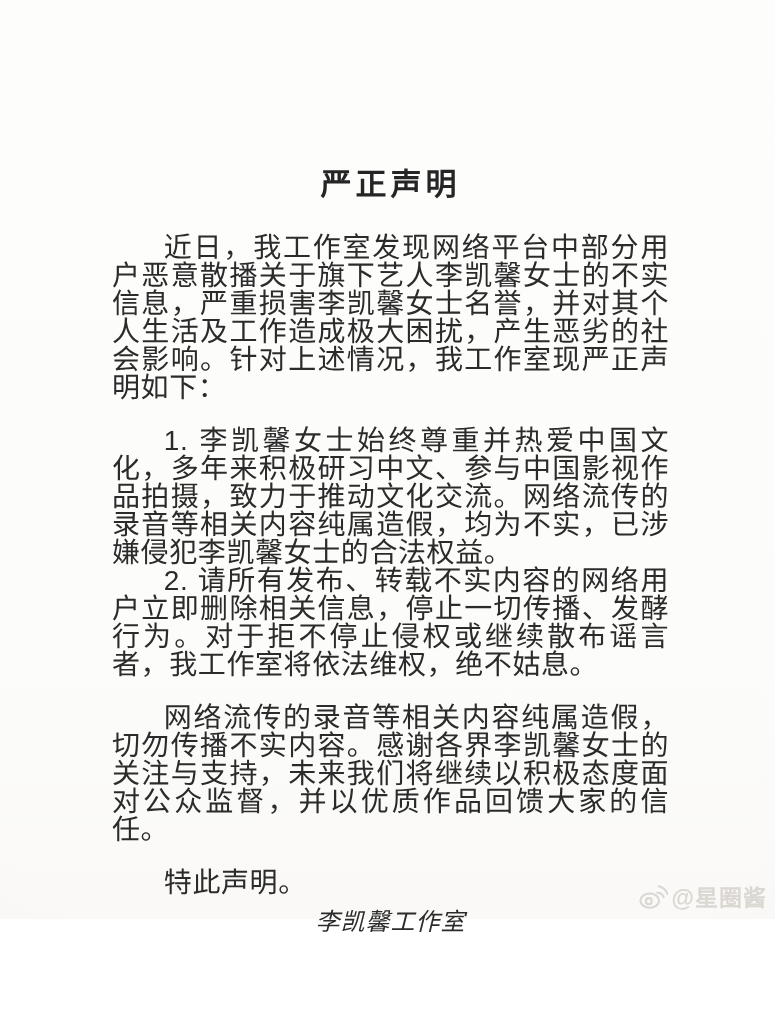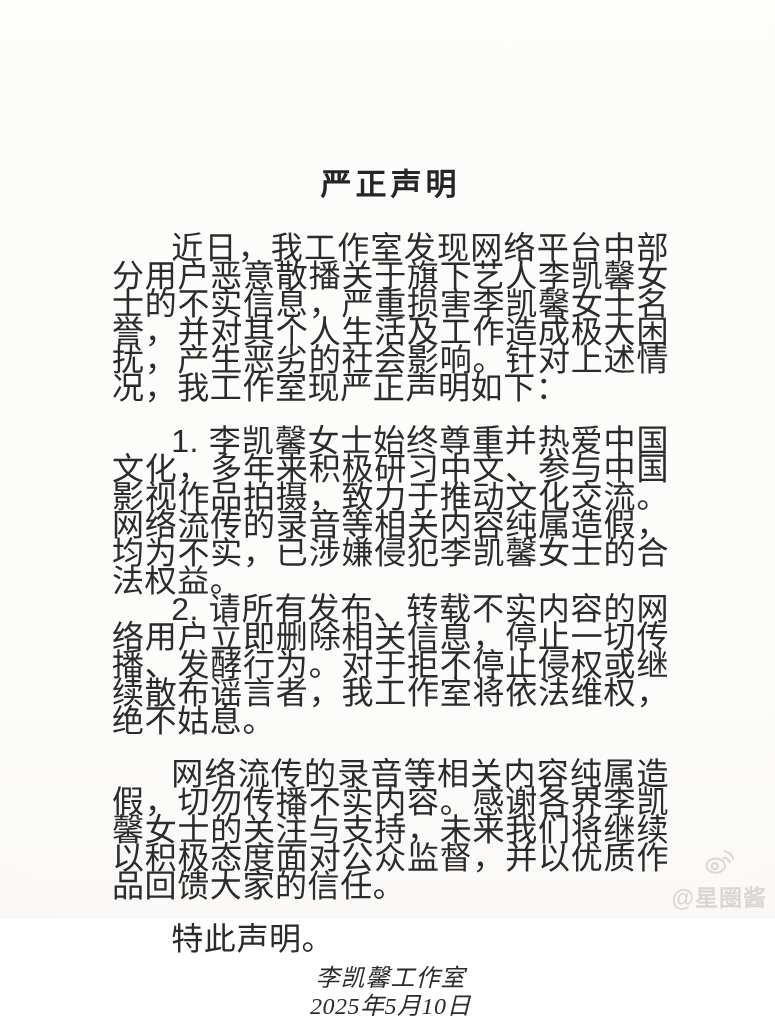--- a/index.html
+++ b/index.html
@@ -33,21 +33,21 @@
     margin: 0 0 32px 0;
     text-align: center;
     font-size: 31px;
     line-height: 34px;
     font-weight: 700;
     letter-spacing: 4px;
     color: #252525;
   }
   .para {
     margin: 0;
-    font-size: 32px;
+    font-size: 28px;
     line-height: 28px;
     letter-spacing: 0.6px;
     text-align: justify;
     text-indent: 1.85em;
     color: #2b2b2b;
   }
   .para.gap-after { margin-bottom: 25px; }
   .closing { margin-bottom: 11px; }
   .sign-block {
     margin: 4px;
@@ -69,21 +69,20 @@
   }
   .watermark {
     position: absolute;
     right: 8px;
     bottom: 6px;
     display: flex;
     align-items: center;
     gap: 4px;
     color: #d8d4cf;
     user-select: none;
-    flex-direction: column;
   }
   .watermark .wm-text {
     font-size: 23px;
     font-weight: 700;
     letter-spacing: 1px;
     color: #dbd7d2;
   }
   .wm-icon { display: block; }
 </style>
 </head>
@@ -99,21 +98,20 @@
     <p class="para">1. 李凯馨女士始终尊重并热爱中国文化，多年来积极研习中文、参与中国影视作品拍摄，致力于推动文化交流。网络流传的录音等相关内容纯属造假，均为不实，已涉嫌侵犯李凯馨女士的合法权益。</p>
 
     <p class="para gap-after">2. 请所有发布、转载不实内容的网络用户立即删除相关信息，停止一切传播、发酵行为。对于拒不停止侵权或继续散布谣言者，我工作室将依法维权，绝不姑息。</p>
 
     <p class="para gap-after">网络流传的录音等相关内容纯属造假，切勿传播不实内容。感谢各界李凯馨女士的关注与支持，未来我们将继续以积极态度面对公众监督，并以优质作品回馈大家的信任。</p>
 
     <p class="para closing">特此声明。</p>
 
     <div class="sign-block">
       <div class="sign-line">李凯馨工作室</div>
-      <div class="date-line">2025年5月10日</div>
     </div>
 
   </div>
 
   <div class="watermark">
     <span class="wm-icon-wrap">
       <svg class="wm-icon" width="30" height="28" viewBox="0 0 32 30" fill="none" stroke="#dbd7d2" stroke-width="2.2" stroke-linecap="round">
         <ellipse cx="12.5" cy="20" rx="10" ry="7.6"></ellipse>
         <circle cx="11.5" cy="20.5" r="3.2"></circle>
         <path d="M20.5 11.5 a7.5 7.5 0 0 1 7 5"></path>

